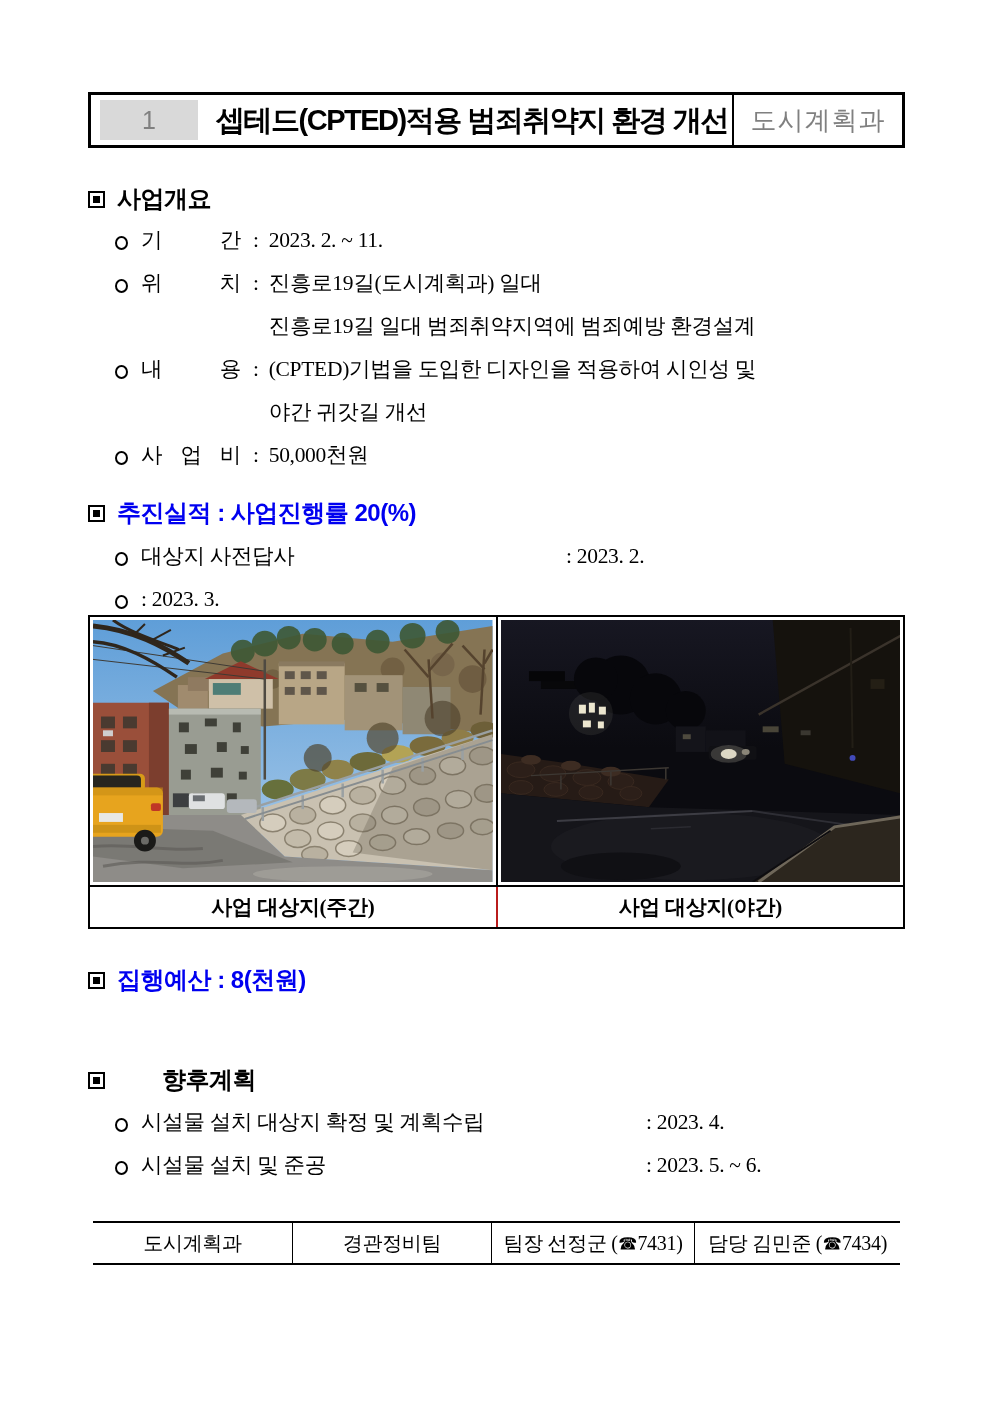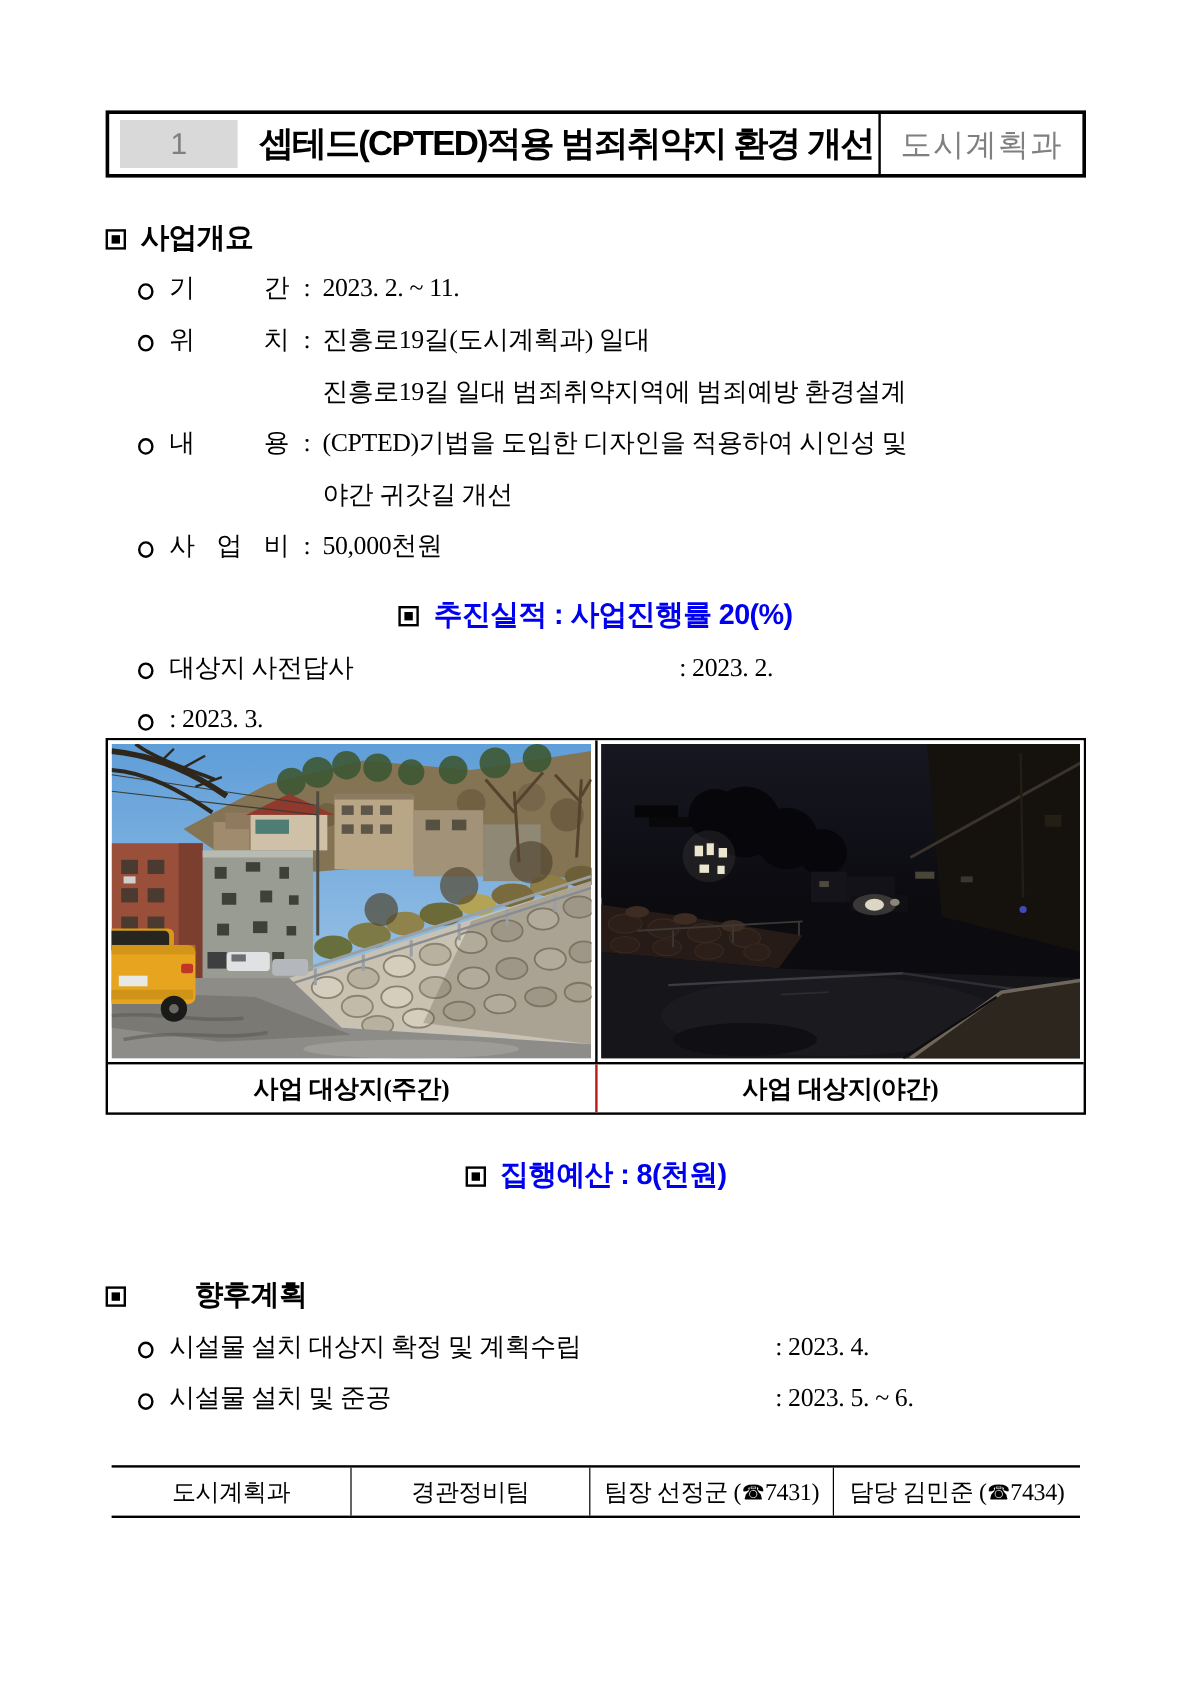--- a/index.html
+++ b/index.html
@@ -38,21 +38,21 @@
     font:400 26px "Liberation Sans", sans-serif;
     color:var(--gray-text,#808080); letter-spacing:1px;
   }
 
   
   .section-heading {
     display:flex; align-items:center;
     font:700 24px/28px "Liberation Sans", sans-serif;
     letter-spacing:-0.5px;
   }
-  .blue { color:var(--accent-blue,#0000f0);justify-content:center; }
+  .blue { color:var(--accent-blue,#0000f0); }
   .sq-bullet {
     width:17px; height:17px; flex:none; margin-right:12px;
     border:2.5px solid #000;
     display:flex; align-items:center; justify-content:center;
     background:#fff;
   }
   .sq-bullet .inner { width:7px; height:7px; background:#000; }
 
   
   .item {

